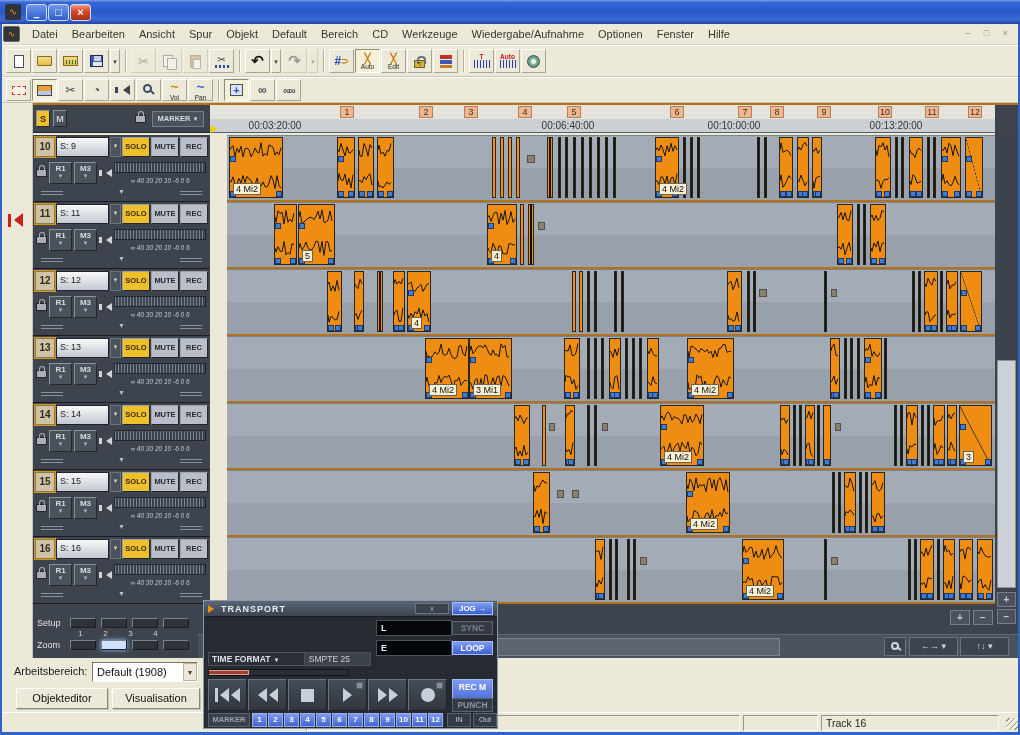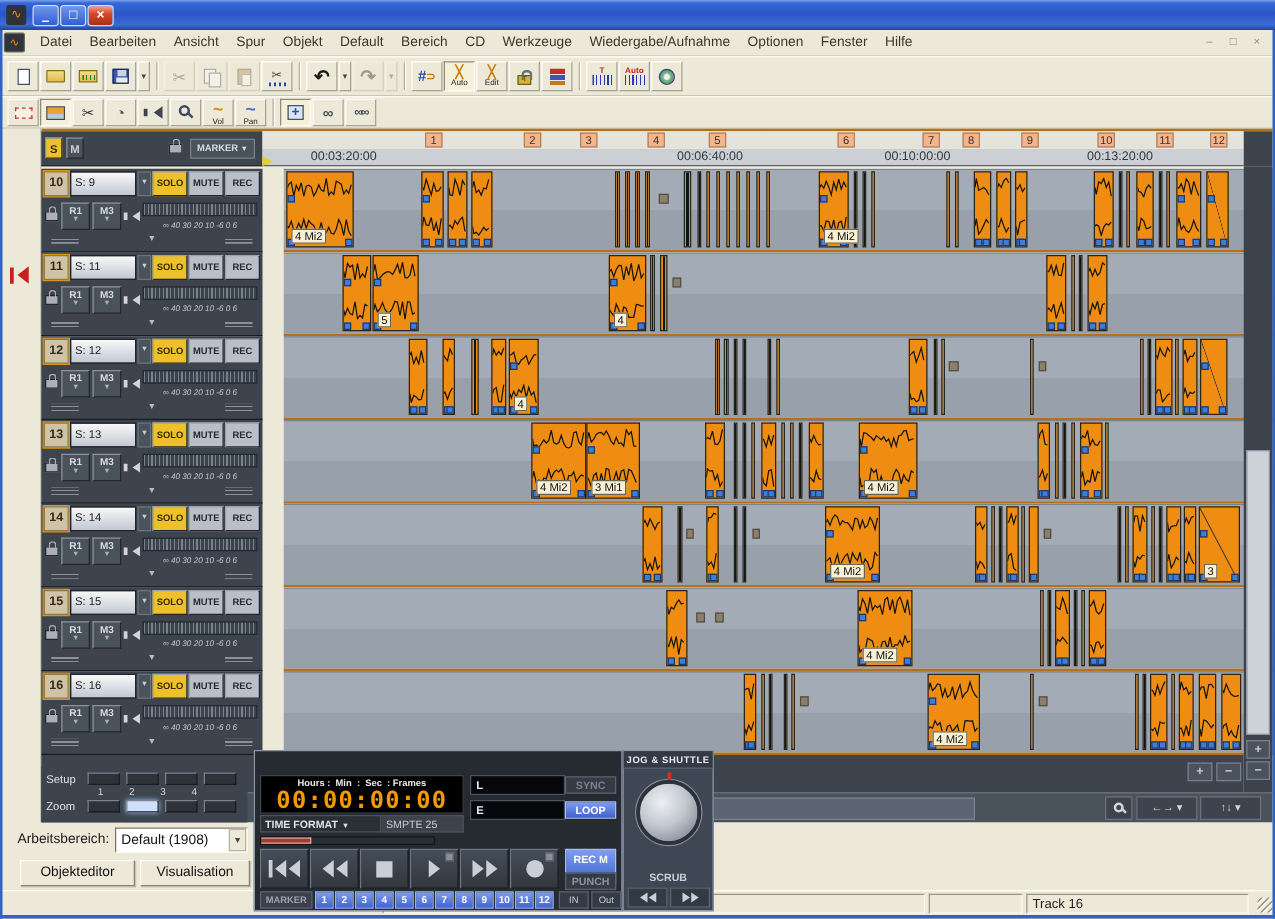--- a/index.html
+++ b/index.html
@@ -1308,23 +1308,25 @@
   </div>
 
   <div id="statusbar">
     <span class="sb-panel" id="sb2"></span>
     <span class="sb-panel" id="sb3"></span>
     <span class="sb-panel" id="sb4">Track 16</span>
     <span id="sb-grip"></span>
   </div>
 
   <div id="transport">
-    <div class="tp-time">
-      <div class="tp-units">Hours :  Min  :  Sec  : Frames</div>
-      <div class="tp-digits">00:00:00:00</div>
+    <div class="tp-title">
+      <span class="tp-arrow"></span>
+      <span class="tp-name">TRANSPORT</span>
+      <span class="tp-x">x</span>
+      <span class="tp-jog">JOG →</span>
     </div>
     <div class="tp-fmt">
       <span class="tp-fmt-l"><span>TIME FORMAT</span><span class="dd">▼</span></span>
       <span class="tp-fmt-r">SMPTE 25</span>
     </div>
     <div class="tp-loc tp-loc-l">L</div>
     <div class="tp-loc tp-loc-e">E</div>
     <div class="tp-side tp-sync">SYNC</div>
     <div class="tp-side tp-loop">LOOP</div>
     <div class="tp-prog">
@@ -1370,32 +1372,17 @@
         <span class="tpn">8</span>
         <span class="tpn">9</span>
         <span class="tpn">10</span>
         <span class="tpn">11</span>
         <span class="tpn">12</span>
       </div>
     <div class="tp-in">IN</div>
     <div class="tp-out">Out</div>
   </div>
 
-  <div id="jogwin">
-    <div class="jw-title">JOG &amp; SHUTTLE</div>
-    <div class="jw-knob">
-        <i class="tick"></i>
-      </div>
-    <div class="jw-scrub">SCRUB</div>
-    <span class="jw-b jw-rew">
-        <i class="tl s"></i>
-        <i class="tl s"></i>
-      </span>
-    <span class="jw-b jw-ffw">
-        <i class="tr s"></i>
-        <i class="tr s"></i>
-      </span>
-  </div>
 
   <div class="edge" id="edge-l"></div>
   <div class="edge" id="edge-r"></div>
   <div class="edge" id="edge-b"></div>
 </div>
 
 </body></html>

